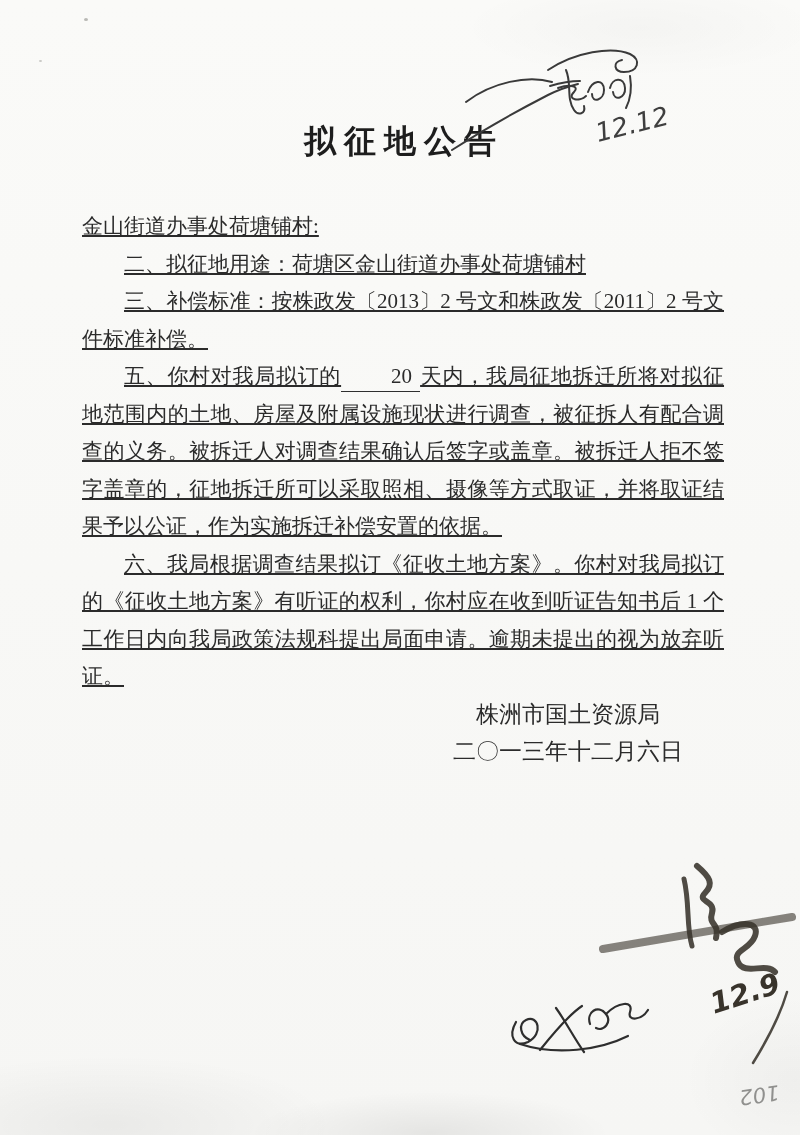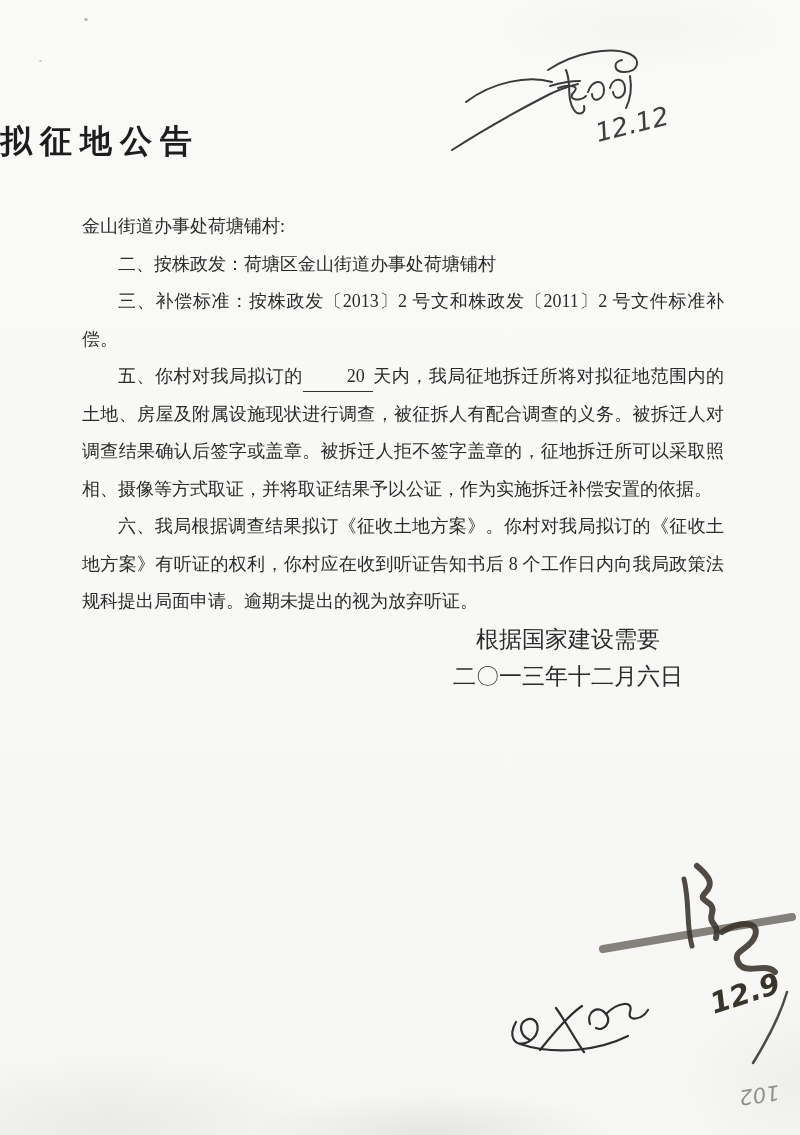--- a/index.html
+++ b/index.html
@@ -20,32 +20,34 @@
       linear-gradient(#fafaf8, #f6f6f4);
   }
   .speck { position: absolute; border-radius: 50%; background: #b9b9b5; }
   .speck.s1 { left: 84px; top: 18px; width: 4px; height: 3px; }
   .speck.s2 { left: 39px; top: 60px; width: 3px; height: 2px; background: #c9c9c5; }
 
   .doc-title {
     margin: 0;
     padding-top: 121px;
     height: 40px;
+    text-align: center;
     font-size: 32px;
     line-height: 40px;
     font-weight: 700;
     color: #1d1d1d;
     white-space: pre;
   }
   .doc-body {
     margin: 47px 76px 0 82px;
     width: 642px;
-    font-size: 18px;
+    font-size: 21px;
     line-height: 37.5px;
     text-align: justify;
+    text-decoration: underline;
   }
   .doc-body p { margin: 0; padding: 0; }
   .indent { text-indent: 2em; }
   .blank-fill {
     display: inline-block;
     padding: 0 8px;
     line-height: 30px;
     border-bottom: 1.6px solid #2f2f2f;
   }
   .sig-block {
@@ -71,28 +73,28 @@
 
 <div class="page">
 
   <div class="speck s1"></div>
   <div class="speck s2"></div>
 
   <h1 class="doc-title">拟 征 地 公 告</h1>
 
   <div class="doc-body">
     <p>金山街道办事处荷塘铺村:</p>
-    <p class="indent">二、按株政发：荷塘区金山街道办事处荷塘铺村</p>
+    <p class="indent">二、拟征地用途：荷塘区金山街道办事处荷塘铺村</p>
     <p class="indent">三、补偿标准：按株政发〔2013〕2 号文和株政发〔2011〕2 号文件标准补偿。</p>
     <p class="indent"><span>五、你村对我局拟订的</span><span class="blank-fill">20</span><span>天内，我局征地拆迁所将对拟征地范围内的土地、房屋及附属设施现状进行调查，被征拆人有配合调查的义务。被拆迁人对调查结果确认后签字或盖章。被拆迁人拒不签字盖章的，征地拆迁所可以采取照相、摄像等方式取证，并将取证结果予以公证，作为实施拆迁补偿安置的依据。</span></p>
-    <p class="indent">六、我局根据调查结果拟订《征收土地方案》。你村对我局拟订的《征收土地方案》有听证的权利，你村应在收到听证告知书后 8 个工作日内向我局政策法规科提出局面申请。逾期未提出的视为放弃听证。</p>
+    <p class="indent">六、我局根据调查结果拟订《征收土地方案》。你村对我局拟订的《征收土地方案》有听证的权利，你村应在收到听证告知书后 1 个工作日内向我局政策法规科提出局面申请。逾期未提出的视为放弃听证。</p>
   </div>
 
   <div class="sig-block">
-    <div>根据国家建设需要</div>
+    <div>株洲市国土资源局</div>
     <div>二〇一三年十二月六日</div>
   </div>
 
   <svg class="overlay-svg" viewBox="0 0 800 1135" xmlns="http://www.w3.org/2000/svg">
 
     <g fill="none" stroke="#3a3a3a" stroke-width="2" stroke-linecap="round">
       <path d="M 452,150 C 480,132 515,112 548,95 C 560,89 570,86 578,84"></path>
       <path d="M 466,102 C 492,82 528,75 552,82"></path>
       <path d="M 558,88 C 570,84 580,86 574,92 C 566,100 580,102 586,96"></path>
       <path d="M 566,70 C 572,84 566,98 574,110 C 578,116 586,114 584,106"></path>

